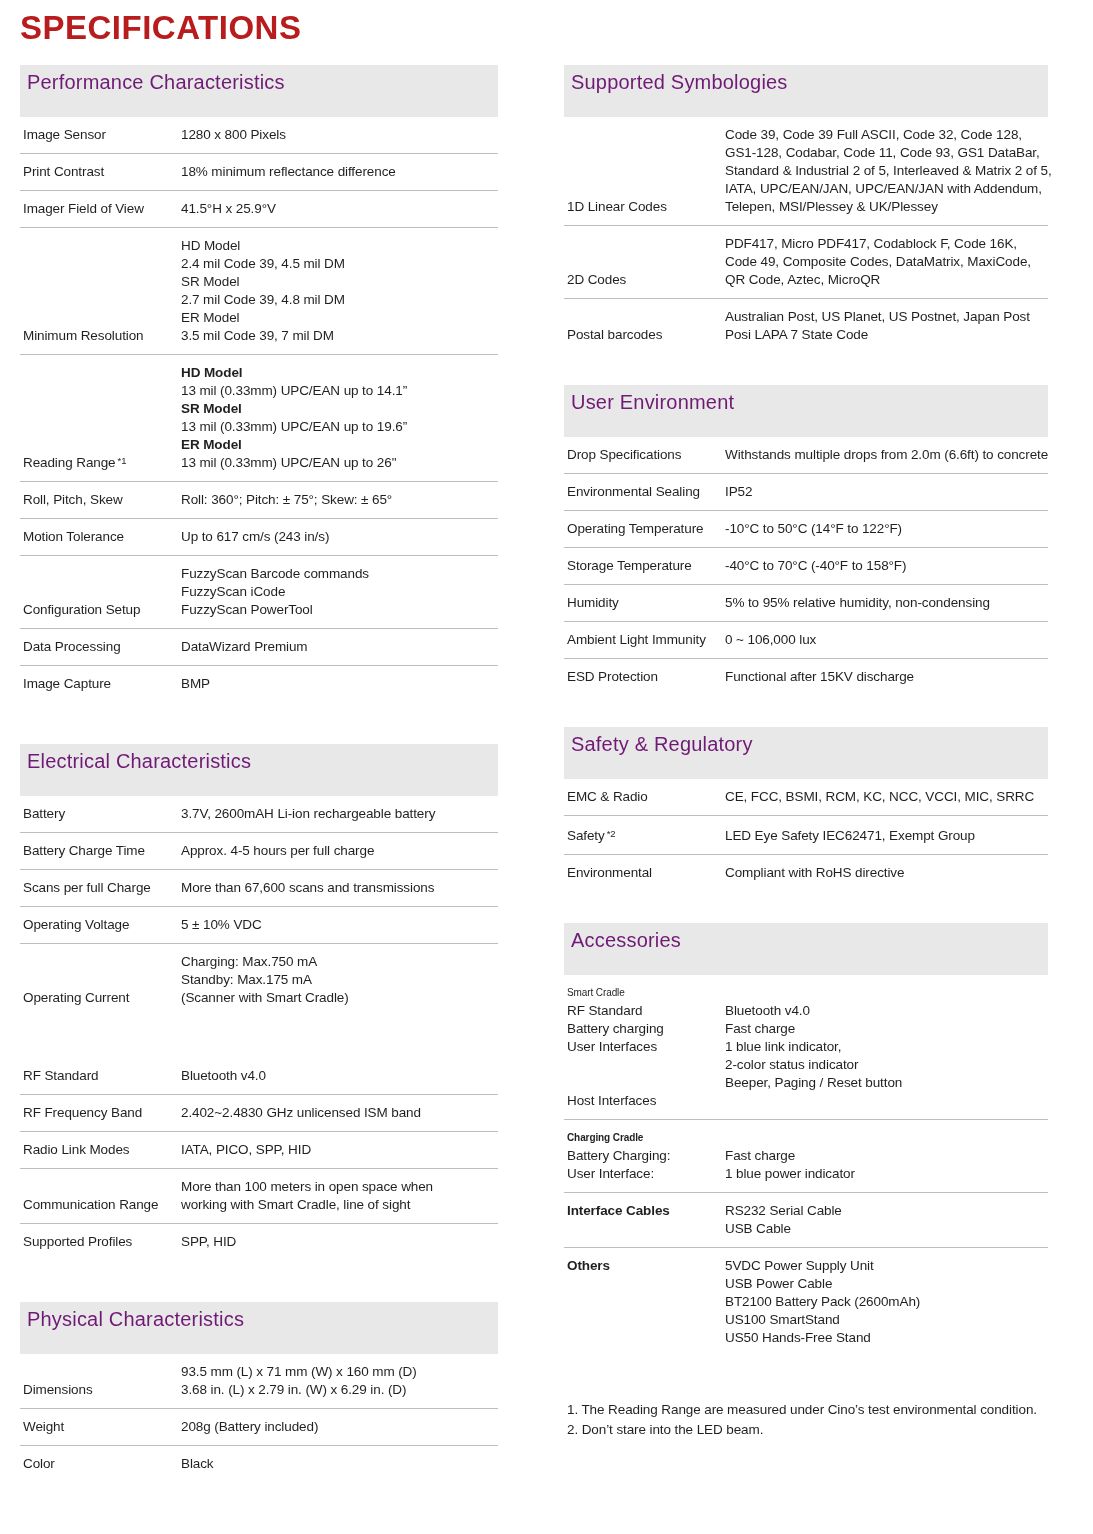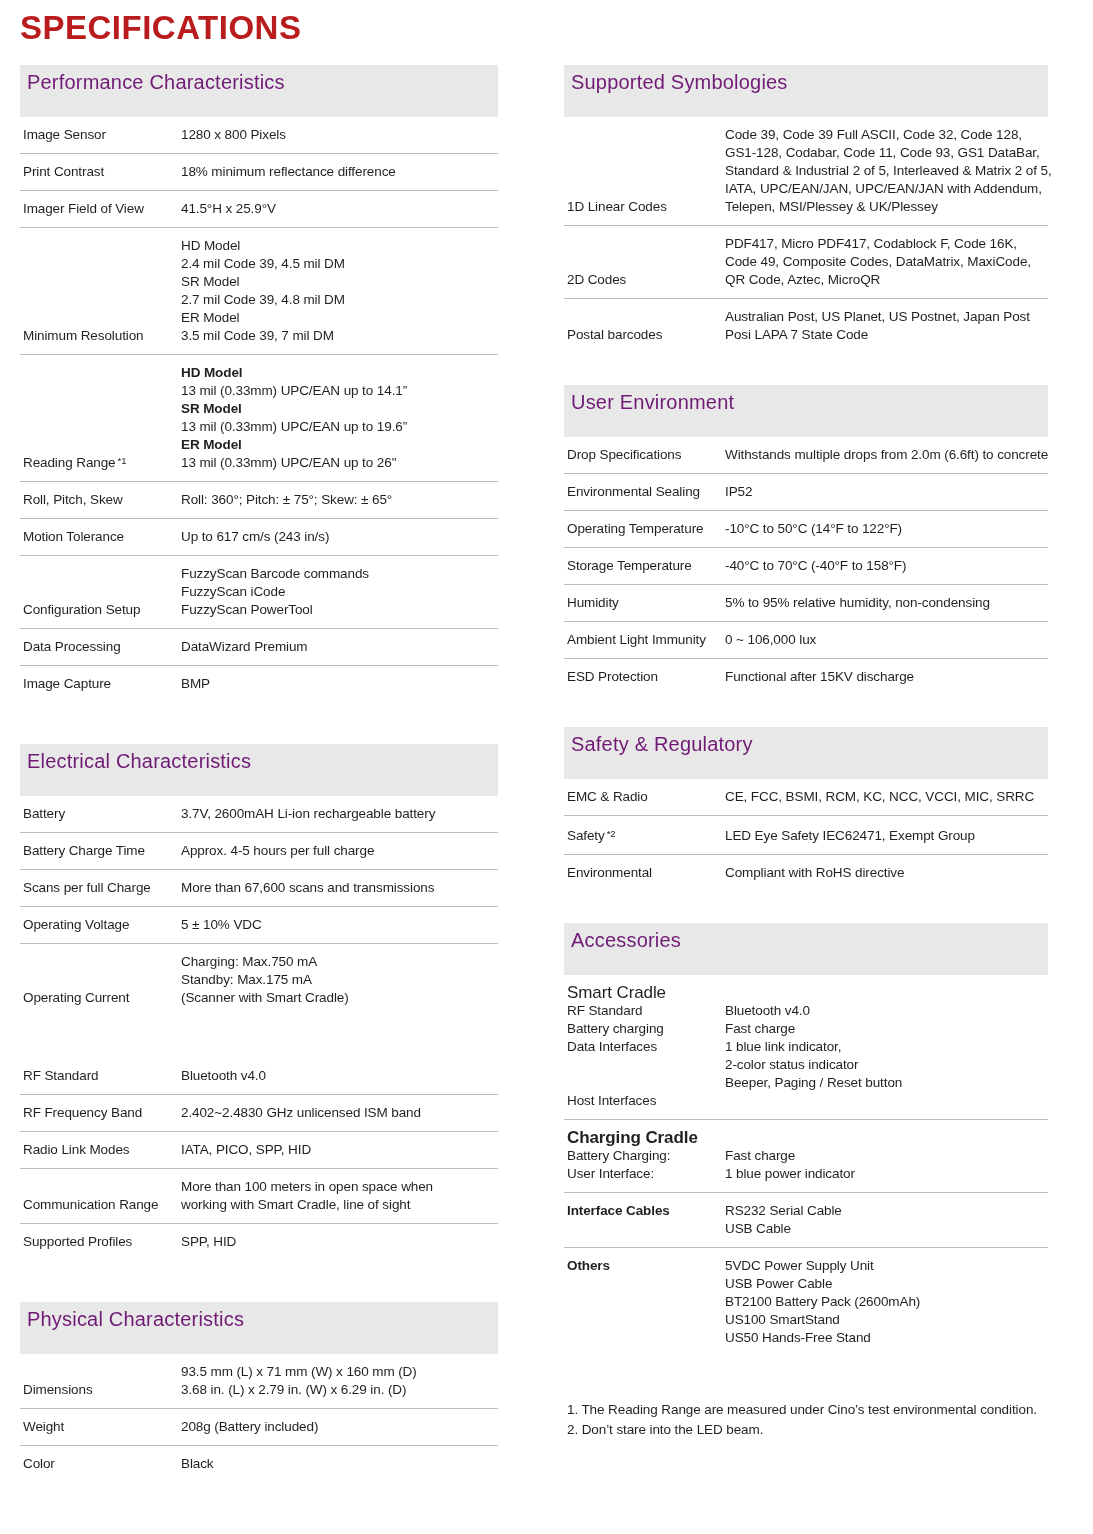--- a/index.html
+++ b/index.html
@@ -15,21 +15,21 @@
   .bar{background:#e8e8e9;color:#701a75;font-size:20px;line-height:21px;padding:7px 8px 24px 7px;letter-spacing:.2px}
   .row{display:flex;align-items:flex-end;border-bottom:1px solid #bdbdbf;padding:9px 0 9px 3px}
   .sec .row:last-child{border-bottom:0}
   .lbl{width:158px;flex:none;font-size:13.5px;line-height:18px;letter-spacing:-.1px;padding-right:6px}
   .val{font-size:13.5px;line-height:18px;letter-spacing:-.1px;min-width:0}
   .vl{white-space:nowrap}
   .b{font-weight:700}
   .mk{font-size:9.5px;vertical-align:3px;margin-left:2px}
   .blk{padding:9px 0 9px 3px;border-bottom:1px solid #bdbdbf}
   .blk.last{border-bottom:0}
-  .hd{font-size:17px;line-height:18px;letter-spacing:-.1px}
+  .hd{font-size:10px;line-height:18px;letter-spacing:-.1px}
   .arow{display:flex;align-items:flex-start}
   .foot{margin-top:44px;padding-left:3px}
   .fl{font-size:13.5px;line-height:20px;letter-spacing:-.1px;white-space:nowrap}
 </style>
 </head>
 <body>
 
 <div class="page">
   <h1 class="h1">SPECIFICATIONS</h1>
 
@@ -318,21 +318,21 @@
                 <div class="vl">Bluetooth v4.0</div>
               </div>
             </div>
           <div class="arow">
               <div class="lbl">Battery charging</div>
               <div class="val">
                 <div class="vl">Fast charge</div>
               </div>
             </div>
           <div class="arow">
-              <div class="lbl">Data Interfaces</div>
+              <div class="lbl">User Interfaces</div>
               <div class="val">
             <div class="vl">1 blue link indicator,</div>
             <div class="vl">2-color status indicator</div>
             <div class="vl">Beeper, Paging / Reset button</div>
           </div>
             </div>
           <div class="arow">
               <div class="lbl">Host Interfaces</div>
             </div>
         </div>

